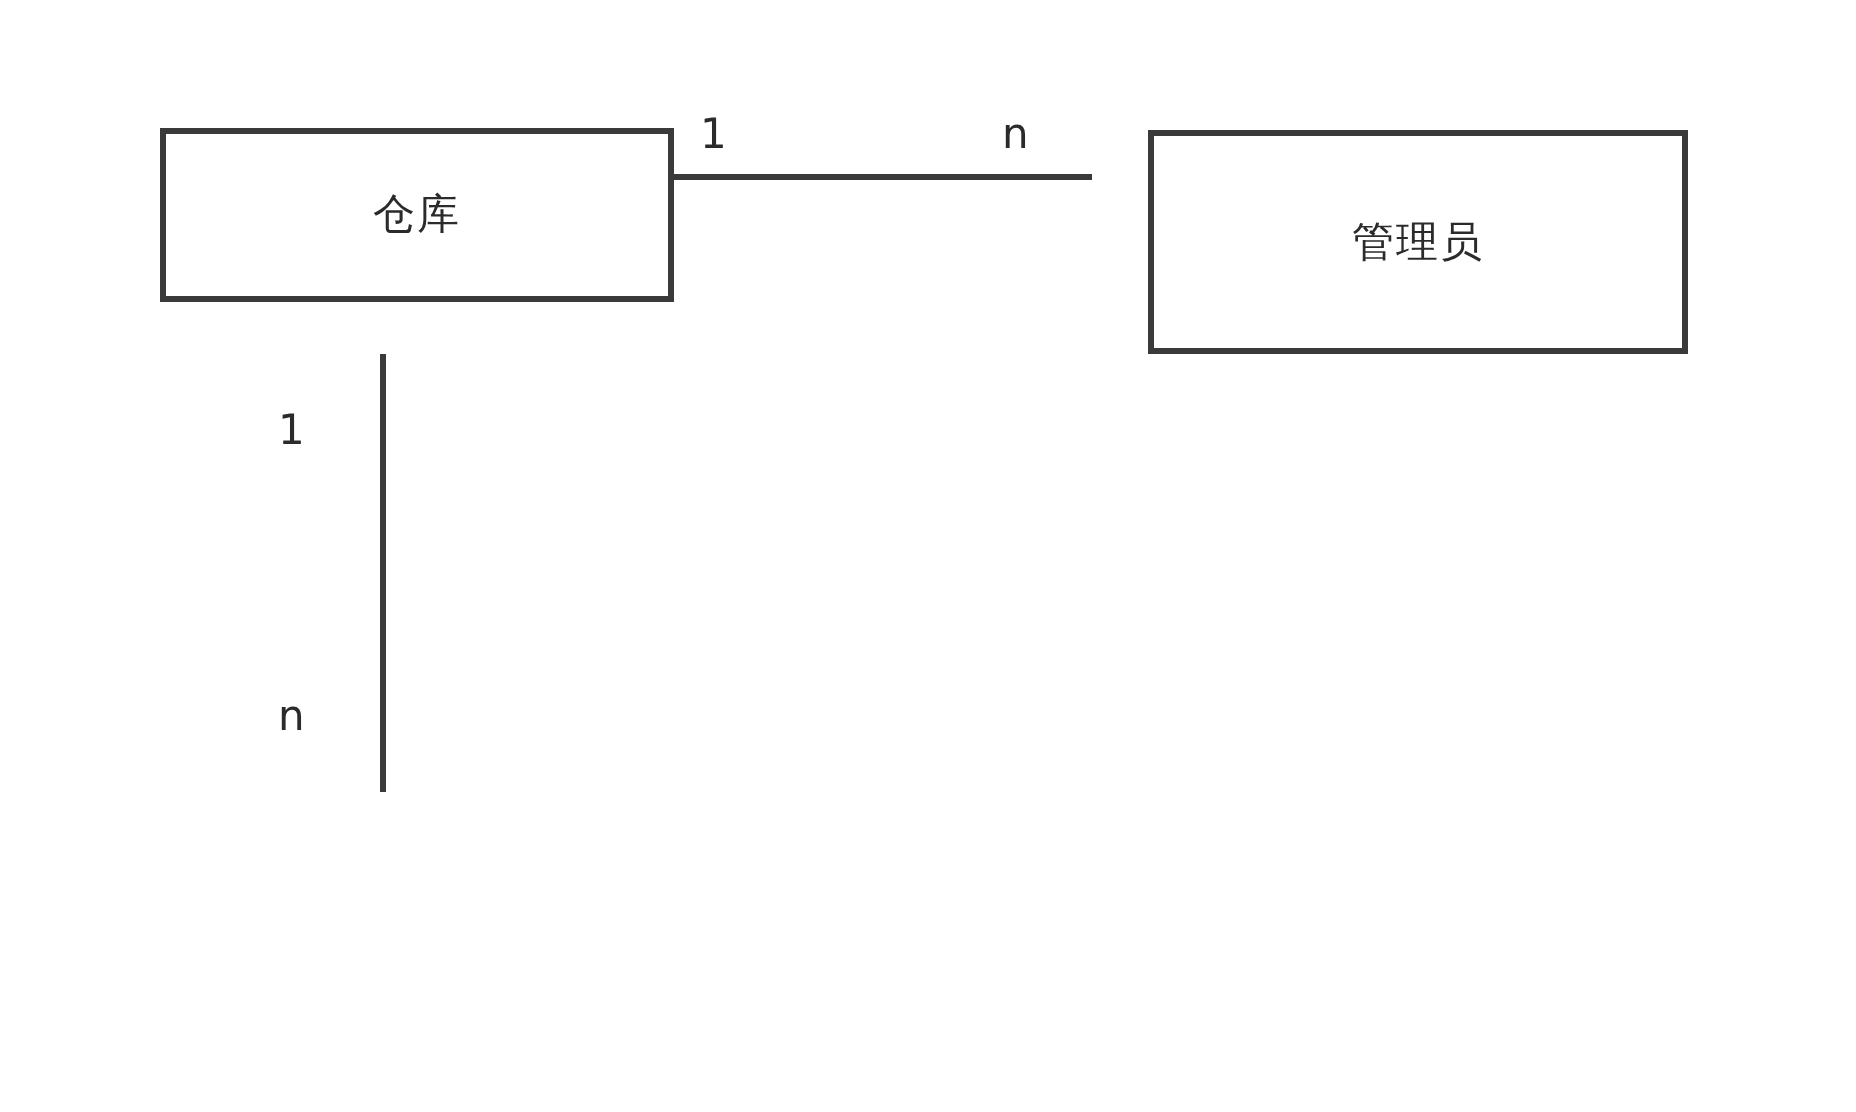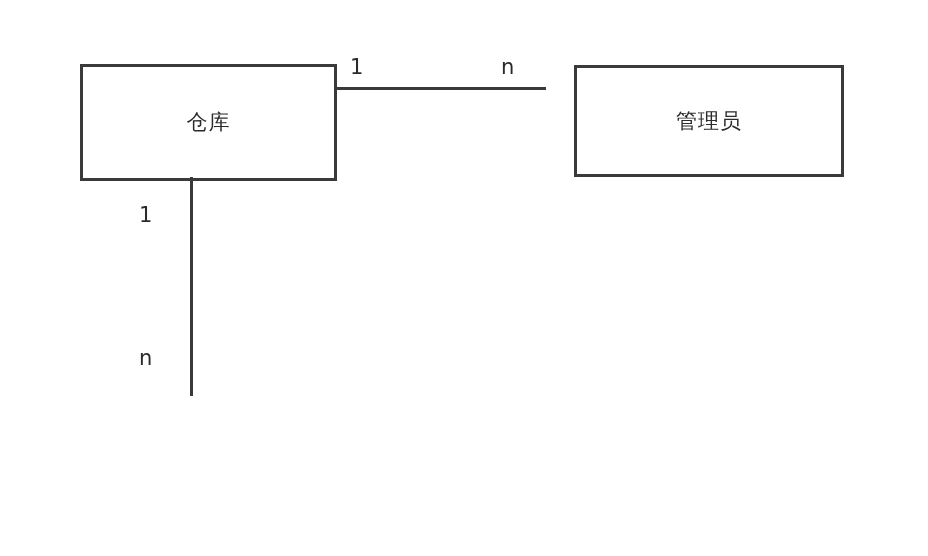--- a/index.html
+++ b/index.html
@@ -54,21 +54,21 @@
     line-height: 1;
     white-space: nowrap;
     user-select: none;
   }
 </style>
 </head>
 <body>
 
 <div id="canvas" style="width: 928px; height: 556px; background: rgb(255, 255, 255);">
 
-  <div class="entity-box" id="box-warehouse" style="left: 80px; top: 64px; width: 257px; height: 117px; border-color: rgb(58, 58, 58);">
+  <div class="entity-box" id="box-warehouse" style="left: 80px; top: 64px; width: 257px; height: 87px; border-color: rgb(58, 58, 58);">
     <span class="entity-label" style="color: rgb(43, 43, 43);">仓库</span>
   </div>
 
   <div class="entity-box" id="box-administrator" style="left: 574px; top: 65px; width: 270px; height: 112px; border-color: rgb(58, 58, 58);">
     <span class="entity-label" style="color: rgb(43, 43, 43);">管理员</span>
   </div>
 
 
   <div class="connector connector-h" id="line-warehouse-administrator" style="left: 337px; top: 87px; width: 209px; height: 3px; background: rgb(58, 58, 58);"></div>
 

